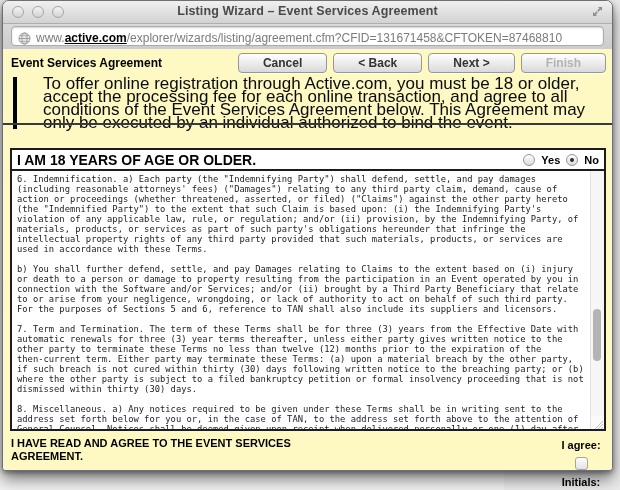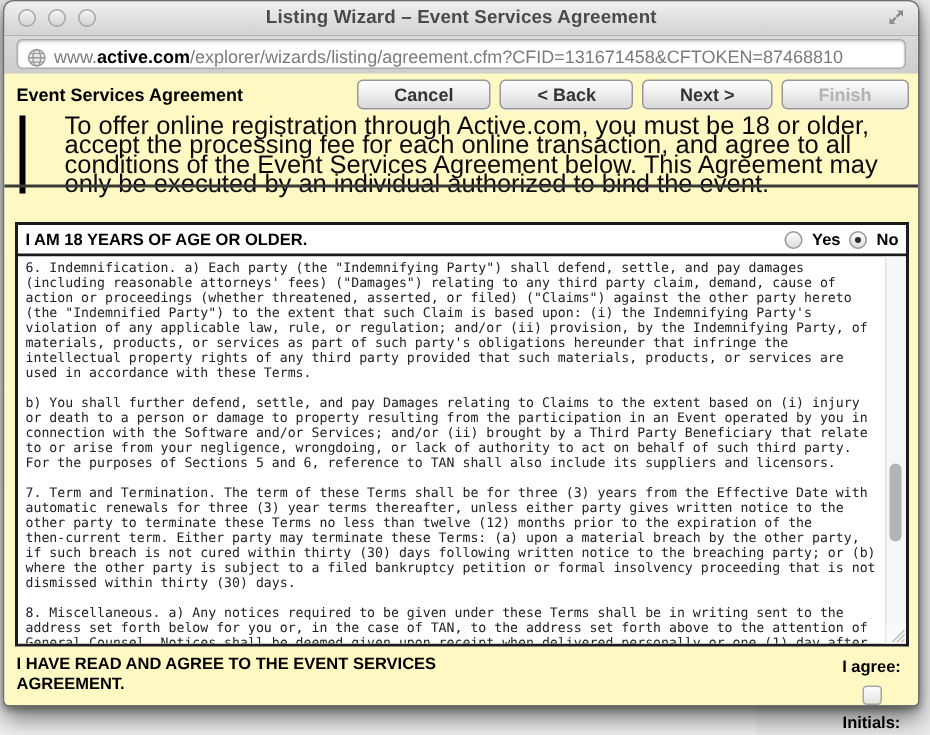--- a/index.html
+++ b/index.html
@@ -24,21 +24,21 @@
 
   .urlrow{position:relative;height:26px;background:linear-gradient(#d9d9d9,#cccccc);
           border-bottom:1px solid #9d9d9d;}
   .urlfield{position:absolute;left:8px;right:8px;top:2px;height:20px;
             background:#fff;border:1px solid #ababab;border-radius:4px;
             box-shadow:inset 0 1px 2px rgba(0,0,0,.18);
             display:flex;align-items:flex-end;padding:0 6px;box-sizing:border-box;
             font-size:12px;white-space:nowrap;overflow:hidden;}
   .urlfield .globe{margin-right:5px;flex:none;}
   .u-pre,.u-path{color:#7b7b7b;}
-  .u-dom{color:#000;font-weight:bold;}
+  .u-dom{color:#000;font-weight:bold;text-decoration:underline;}
 
   
   .content{position:absolute;left:0;top:48px;right:0;bottom:0;background:#fef9c3;
            border-radius:0 0 3px 3px;}
 
   .toolbar{position:absolute;left:0;right:0;top:0;height:26px;}
   .page-title{position:absolute;left:8px;top:7px;font-size:12px;font-weight:bold;color:#000;}
   .btns{position:absolute;right:6px;top:4px;display:flex;gap:6px;}
   .mac-btn{font-family:"Liberation Sans",sans-serif;font-size:12px;font-weight:bold;color:#333;
            height:20px;padding:0 24px;border:1px solid #979797;border-radius:4px;
@@ -50,21 +50,21 @@
   .introbar{flex:none;width:4px;background:#000;margin-right:6px;}
   .introtext{font-size:17px;line-height:13px;color:#0b0b0b;margin-left:20px;}
 
   .divider{position:absolute;left:0;right:0;top:74px;height:2px;background:#3a3a3a;}
 
   
   .panel{position:absolute;left:7px;top:99px;width:596px;box-sizing:border-box;
          border:2px solid #1c1c1c;background:#fff;}
   .panel-head{height:19px;border-bottom:2px solid #1c1c1c;display:flex;
               align-items:center;padding:0 5px;}
-  .age-label{font-size:11px;font-weight:bold;color:#000;flex:1;}
+  .age-label{font-size:14px;font-weight:bold;color:#000;flex:1;}
   .radios{display:flex;align-items:center;gap:6px;}
   .radio{width:12px;height:12px;box-sizing:border-box;border-radius:50%;
          border:1px solid #969696;background:linear-gradient(#fff,#dcdcdc);}
   .radio.checked{position:relative;}
   .radio.checked::after{content:'';position:absolute;left:3px;top:3px;width:4px;height:4px;
                         border-radius:50%;background:#2e2e2e;}
   .radio-label{font-size:11px;font-weight:bold;color:#000;}
 
   .panel-body{position:relative;height:258px;overflow:hidden;background:#fff;}
   .agreement-text{position:absolute;left:5px;top:3px;right:15px;

